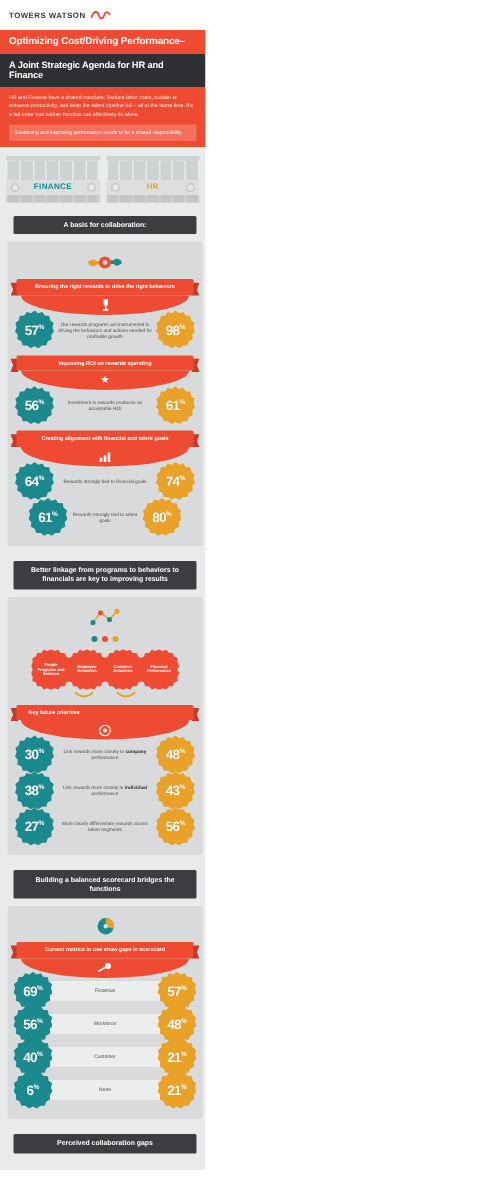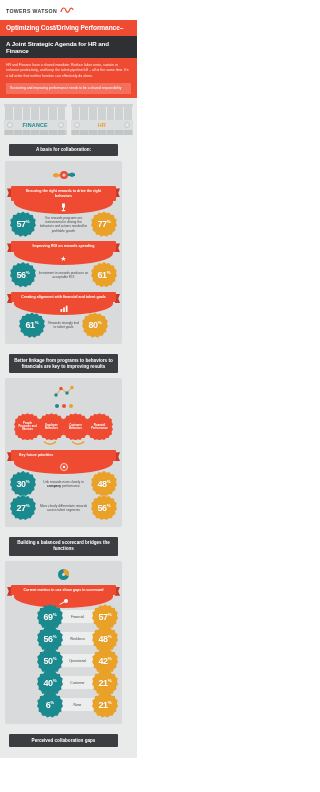--- a/index.html
+++ b/index.html
@@ -66,21 +66,21 @@
   }
   .pillar-base::before { left: 3px; }
   .pillar-base::after { right: 3px; }
   .pillar-label {
     font-size: 5.4px; font-weight: bold; letter-spacing: .2px; z-index: 2;
   }
   .pillar-foot { width: 100%; height: 5px; background: #cfd2d3; display: flex; gap: 1px; padding: 0 1px; }
   .pillar-foot span { flex: 1 1 0; background: #c3c6c7; }
 
   
-  .section { background: #e9eaea; padding: 4px 15px 6px 5px; }
+  .section { background: #e9eaea; padding: 4px 2px 6px 5px; }
   .section-head {
     background: #3b3d40; color: #ffffff; text-align: center;
     font-size: 4.6px; font-weight: bold; line-height: 1.3;
     padding: 3.5px 5px; margin: 0 4px 5px 4px; border-radius: 1px;
   }
   .panel { background: #d8dadb; border-radius: 2px; padding: 5px 4px 6px 4px; }
 
   .section-icon { display: flex; justify-content: center; margin: 2px 0 4px 0; }
 
   
@@ -143,21 +143,21 @@
     clip-path: polygon(50% 0%,59% 4%,68% 1%,74% 9%,84% 9%,87% 18%,96% 22%,95% 32%,100% 41%,95% 50%,100% 59%,95% 68%,96% 78%,87% 82%,84% 91%,74% 91%,68% 99%,59% 96%,50% 100%,41% 96%,32% 99%,26% 91%,16% 91%,13% 82%,4% 78%,5% 68%,0% 59%,5% 50%,0% 41%,5% 32%,4% 22%,13% 18%,16% 9%,26% 9%,32% 1%,41% 4%);
   }
   .gear-label {
     position: relative; z-index: 2; color: #ffffff; font-size: 2.7px;
     font-weight: bold; text-align: center; line-height: 1.2; padding: 0 3px;
   }
 
   
   .metric-row {
     display: flex; align-items: center; justify-content: space-between;
-    margin-top: -4px; position: relative; margin-left: 28px;
+    margin-top: -4px; position: relative;
   }
   .metric-label {
     flex: 1 1 auto; text-align: center; font-size: 3.3px; color: #4a4c4e;
     background: #eceded; margin: 0 -4px; padding: 4.5px 10px; border-radius: 1px;
     border-bottom: 1px solid #dadcdc;
   }
   .metric-row .badge { z-index: 2; }
 
   .dots { display: flex; justify-content: center; gap: 3px; padding: 3px 0 1px 0; }
   .dots i { width: 4px; height: 4px; border-radius: 50%; display: block; }
@@ -265,21 +265,21 @@
         </div>
         <div class="stat-row">
           <div class="badge badge-teal">
             <span class="star"></span>
             <span class="badge-val">57</span>
               <span class="badge-pct">%</span>
           </div>
           <div class="stat-copy">Our rewards programs are instrumental in driving the behaviors and actions needed for profitable growth</div>
           <div class="badge badge-orange">
             <span class="star"></span>
-            <span class="badge-val">77</span>
+            <span class="badge-val">98</span>
               <span class="badge-pct">%</span>
           </div>
         </div>
       </div>
 
       <div style="margin-top:4px">
         <div class="ribbon-wrap">
           <span class="ribbon-tail-l"></span>
           <span class="ribbon-tail-r"></span>
           <div class="ribbon">Improving ROI on rewards spending</div>
@@ -307,20 +307,33 @@
           <span class="ribbon-tail-l"></span>
           <span class="ribbon-tail-r"></span>
           <div class="ribbon">Creating alignment with financial and talent goals</div>
         </div>
         <div class="ribbon-apron">
           <svg width="8" height="7" viewBox="0 0 16 14">
             <rect x="1" y="8" width="3.4" height="6" fill="#ffffff"></rect>
             <rect x="6.3" y="5" width="3.4" height="9" fill="#ffffff"></rect>
             <rect x="11.6" y="1.5" width="3.4" height="12.5" fill="#ffffff"></rect>
           </svg>
+        </div>
+        <div class="stat-row">
+          <div class="badge badge-teal">
+            <span class="star"></span>
+            <span class="badge-val">64</span>
+              <span class="badge-pct">%</span>
+          </div>
+          <div class="stat-copy">Rewards strongly tied to financial goals</div>
+          <div class="badge badge-orange">
+            <span class="star"></span>
+            <span class="badge-val">74</span>
+              <span class="badge-pct">%</span>
+          </div>
         </div>
         <div class="stat-row" style="padding:0 10px">
           <div class="badge badge-teal">
             <span class="star"></span>
             <span class="badge-val">61</span>
               <span class="badge-pct">%</span>
           </div>
           <div class="stat-copy">Rewards strongly tied to talent goals</div>
           <div class="badge badge-orange">
             <span class="star"></span>
@@ -403,20 +416,33 @@
               <span class="badge-pct">%</span>
           </div>
           <div class="stat-copy"><span>Link rewards more closely to </span><b>company</b><span> performance</span></div>
           <div class="badge badge-orange">
             <span class="star"></span>
             <span class="badge-val">48</span>
               <span class="badge-pct">%</span>
           </div>
         </div>
 
+        <div class="stat-row">
+          <div class="badge badge-teal">
+            <span class="star"></span>
+            <span class="badge-val">38</span>
+              <span class="badge-pct">%</span>
+          </div>
+          <div class="stat-copy"><span>Link rewards more closely to </span><b>individual</b><span> performance</span></div>
+          <div class="badge badge-orange">
+            <span class="star"></span>
+            <span class="badge-val">43</span>
+              <span class="badge-pct">%</span>
+          </div>
+        </div>
 
         <div class="stat-row">
           <div class="badge badge-teal">
             <span class="star"></span>
             <span class="badge-val">27</span>
               <span class="badge-pct">%</span>
           </div>
           <div class="stat-copy">More clearly differentiate rewards across talent segments</div>
           <div class="badge badge-orange">
             <span class="star"></span>
@@ -476,33 +502,20 @@
           <div class="metric-label">Workforce</div>
           <div class="badge badge-orange">
             <span class="star"></span>
               <span class="badge-val">48</span>
               <span class="badge-pct">%</span>
           </div>
         </div>
         <div class="metric-row">
           <div class="badge badge-teal">
             <span class="star"></span>
-              <span class="badge-val">50</span>
-              <span class="badge-pct">%</span>
-          </div>
-          <div class="metric-label">Operational</div>
-          <div class="badge badge-orange">
-            <span class="star"></span>
-              <span class="badge-val">42</span>
-              <span class="badge-pct">%</span>
-          </div>
-        </div>
-        <div class="metric-row">
-          <div class="badge badge-teal">
-            <span class="star"></span>
               <span class="badge-val">40</span>
               <span class="badge-pct">%</span>
           </div>
           <div class="metric-label">Customer</div>
           <div class="badge badge-orange">
             <span class="star"></span>
               <span class="badge-val">21</span>
               <span class="badge-pct">%</span>
           </div>
         </div>

